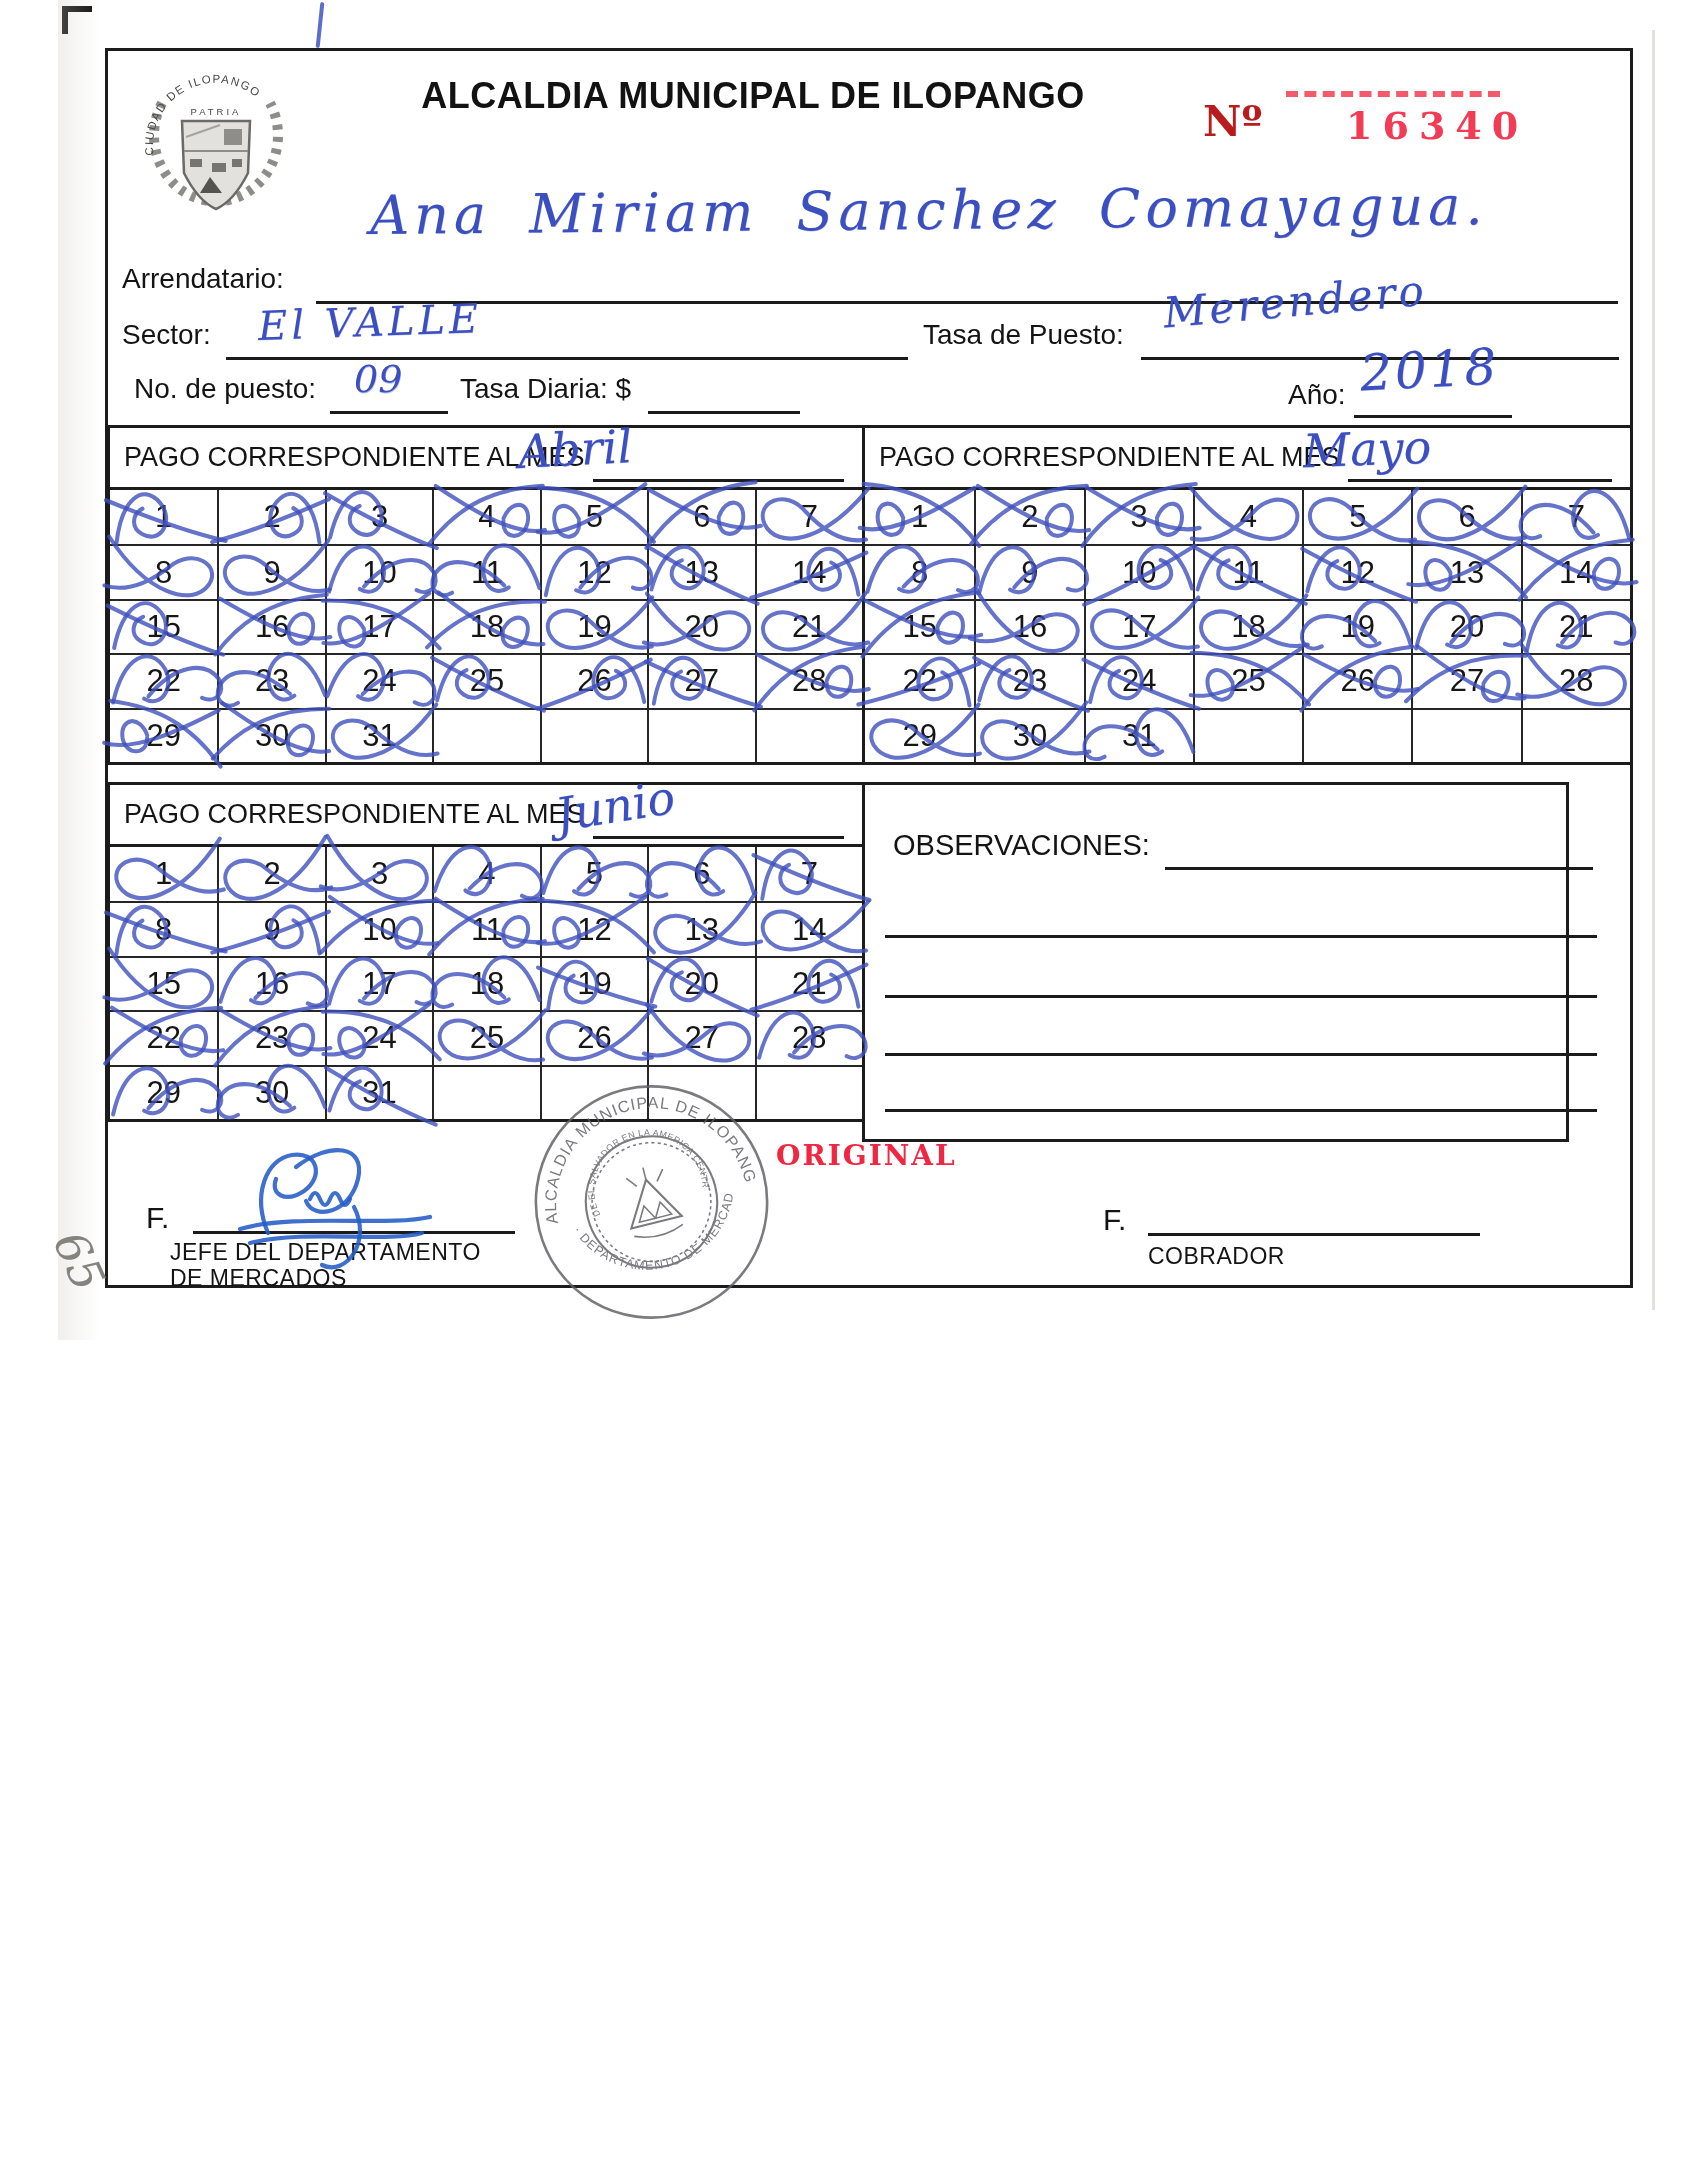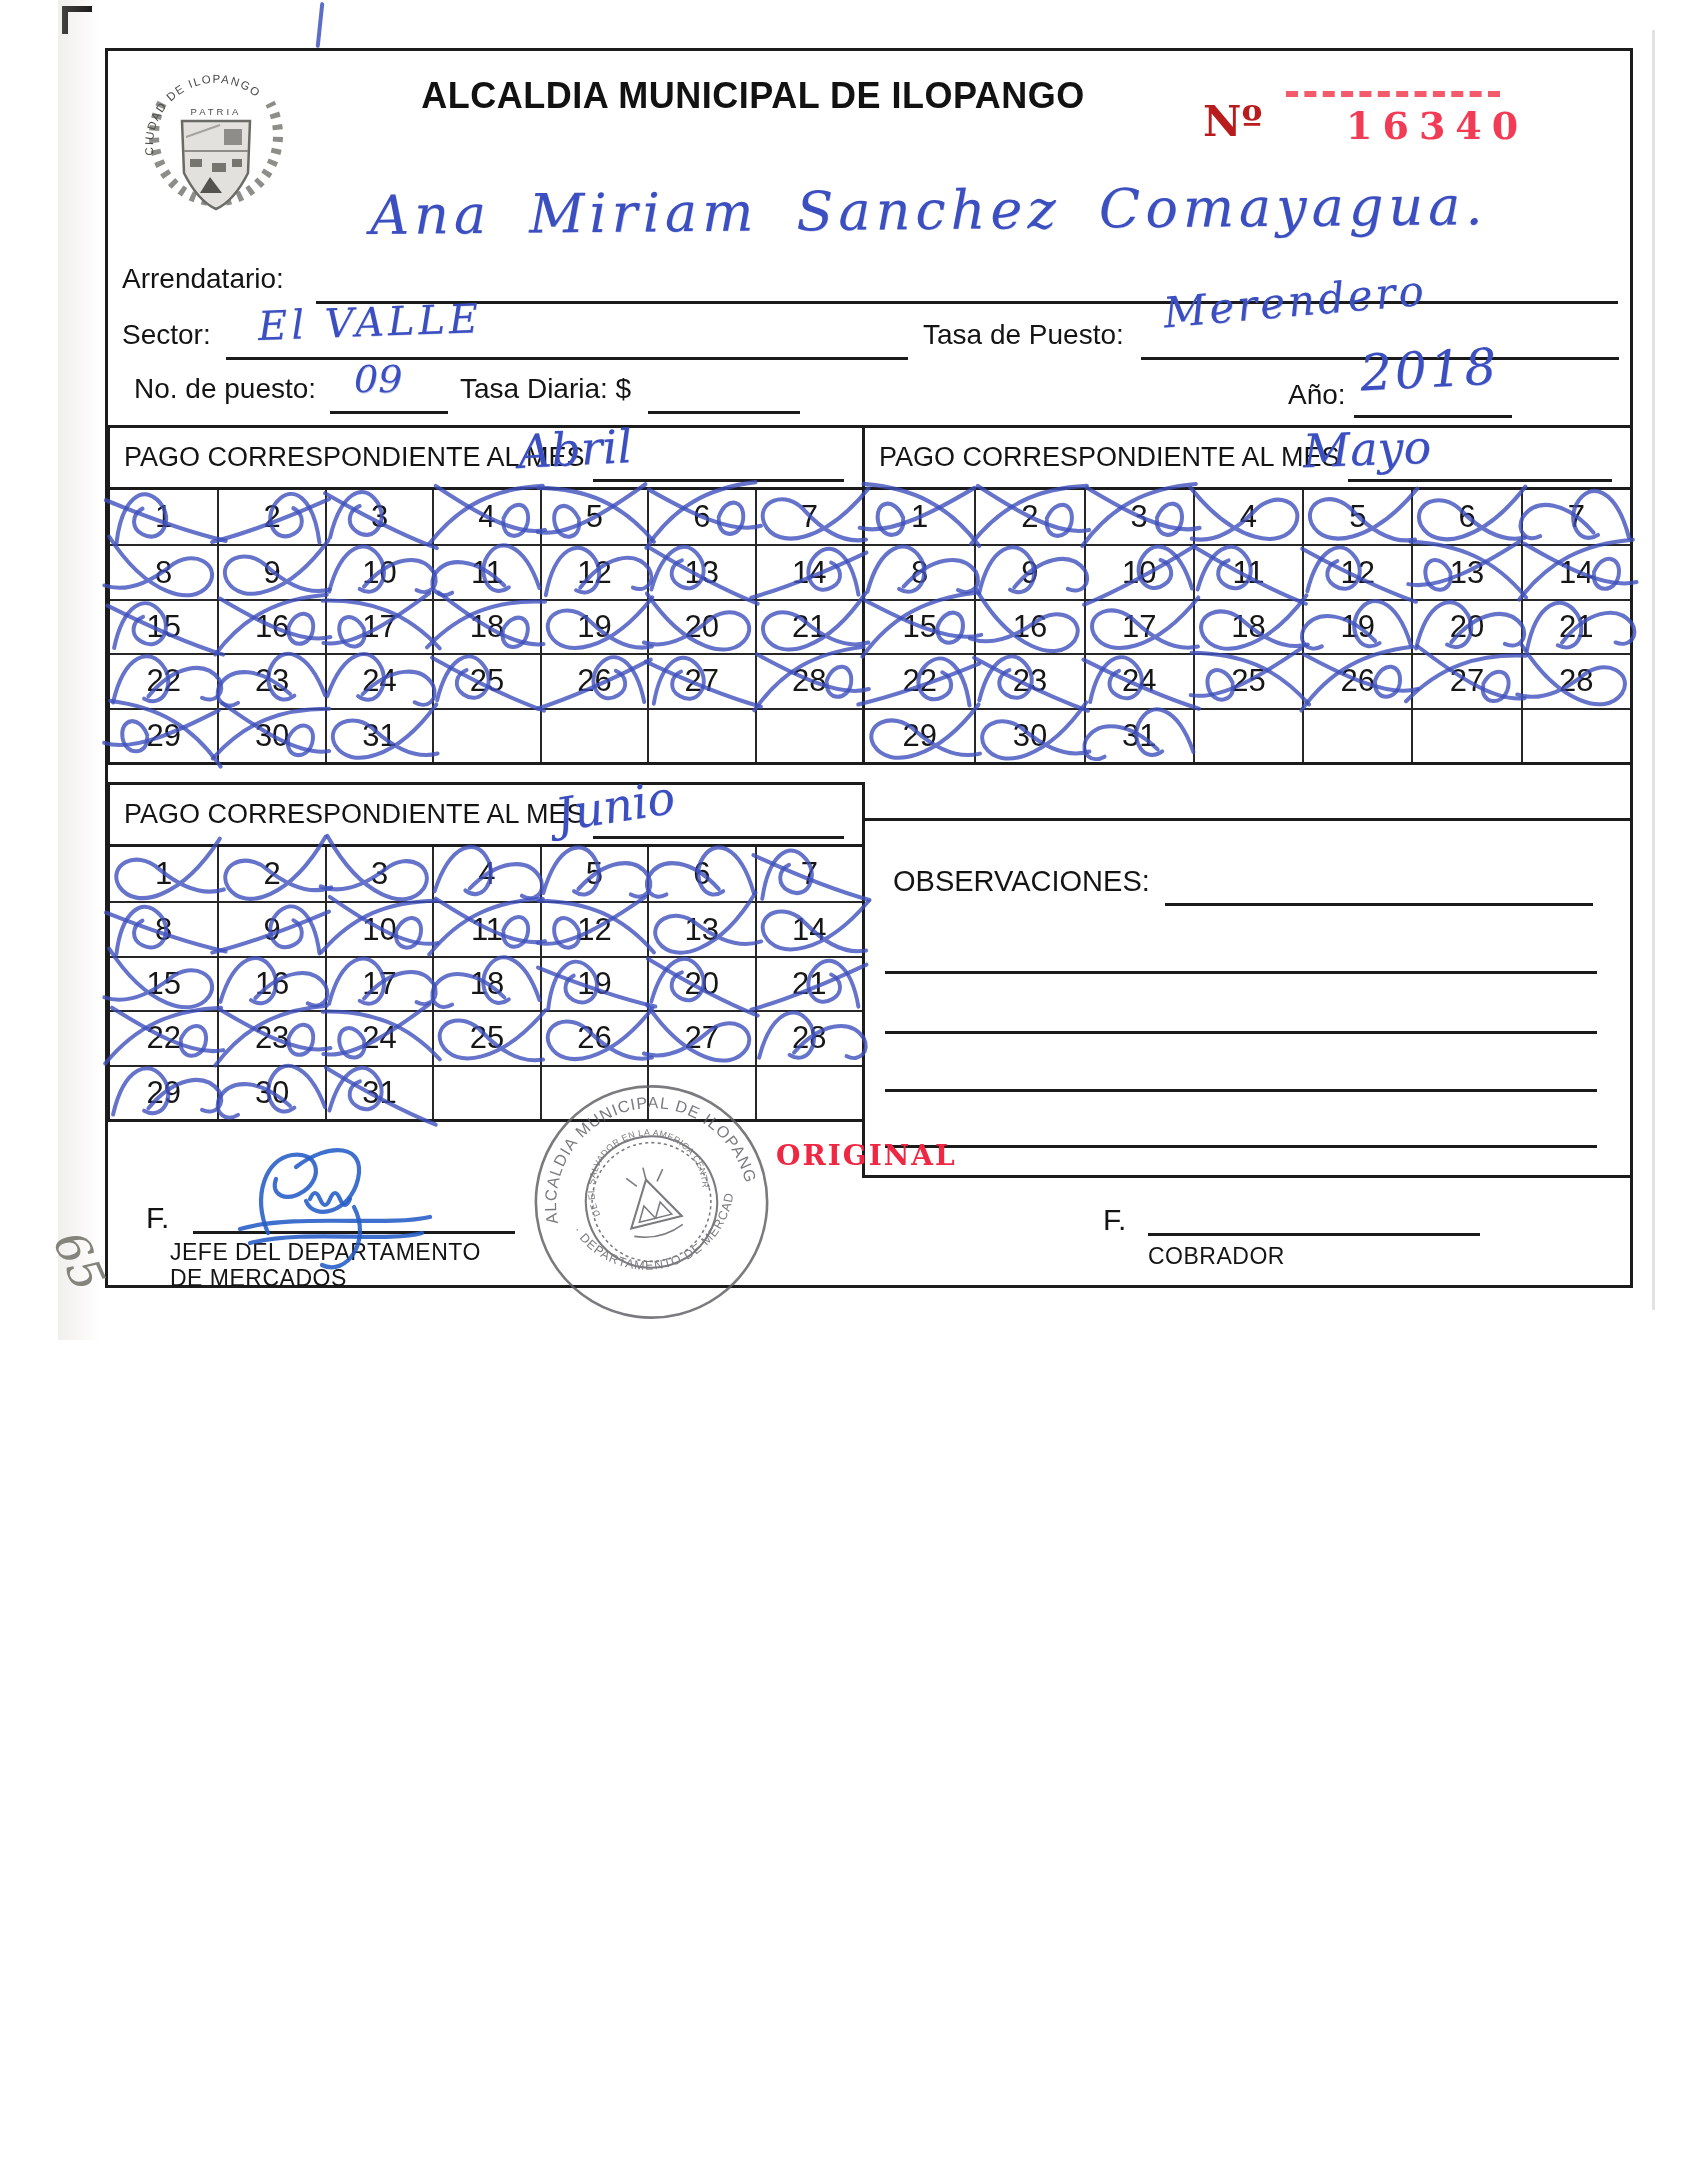--- a/index.html
+++ b/index.html
@@ -70,22 +70,22 @@
   .day-cell { position:relative; border-left:2px solid #262626; border-top:2px solid #262626; }
   .day-cell:nth-child(7n+1) { border-left:none; }
   .day-cell:nth-child(-n+7) { border-top:none; }
   .day-num { position:absolute; left:50%; top:50%; transform:translate(-50%,-50%);
     font-size:31px; color:#161616; z-index:1; }
   .ink-mark { position:absolute; left:-7px; top:-11px; width:114%; height:132%;
     overflow:visible; z-index:2; pointer-events:none; }
   .ink-mark path { fill:none; stroke:rgba(62,80,189,.80); stroke-width:3.6; stroke-linecap:round; }
 
   
-  .obs-panel { position:absolute; left:754px; top:731px; width:771px; height:360px;
-    border:3px solid #1c1c1c; background:#fff;margin-top:36px; }
+  .obs-panel { position:absolute; left:754px; top:731px; width:707px; height:360px;
+    border:3px solid #1c1c1c; background:#fff; }
   .obs-label { position:absolute; left:28px; top:44px; font-size:29px; color:#141414; }
   .obs-first-line { position:absolute; left:300px; top:82px; width:428px; height:0;
     border-bottom:3px solid #1b1b1b; }
   .obs-line { position:absolute; left:20px; width:712px; height:0; border-bottom:3px solid #1b1b1b; }
 
   
   .f-label { position:absolute; font-size:30px; color:#141414; }
   .role-text { position:absolute; text-align:left; font-size:23px; color:#141414; letter-spacing:.5px; }
   .signature-svg { position:absolute; left:118px; top:1086px; z-index:6; }
   .signature-svg path { fill:none; stroke:rgba(37,92,199,.88); stroke-width:4.2; stroke-linecap:round; }

